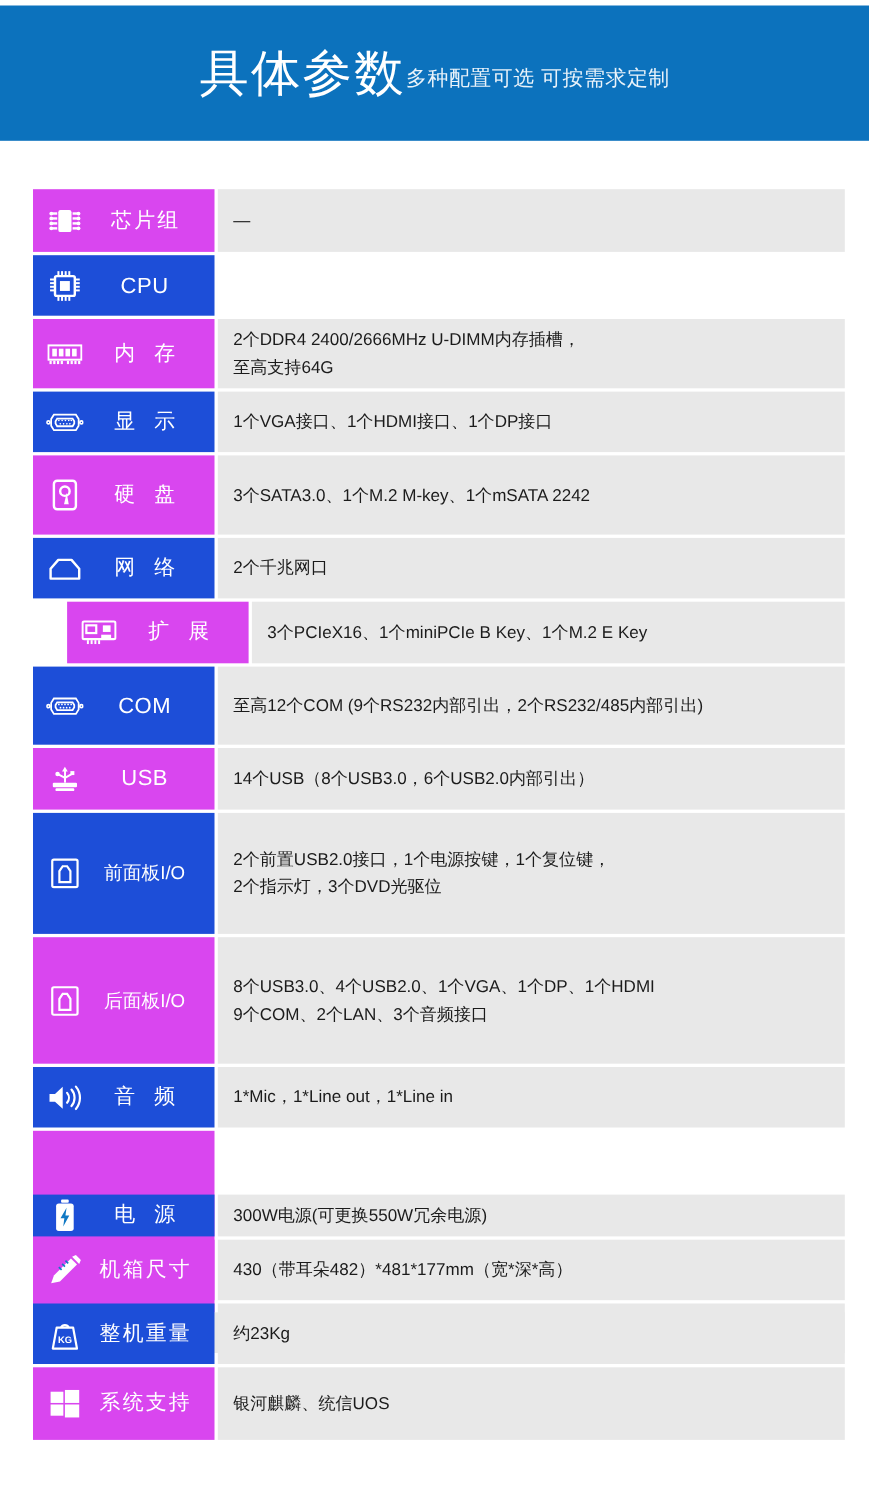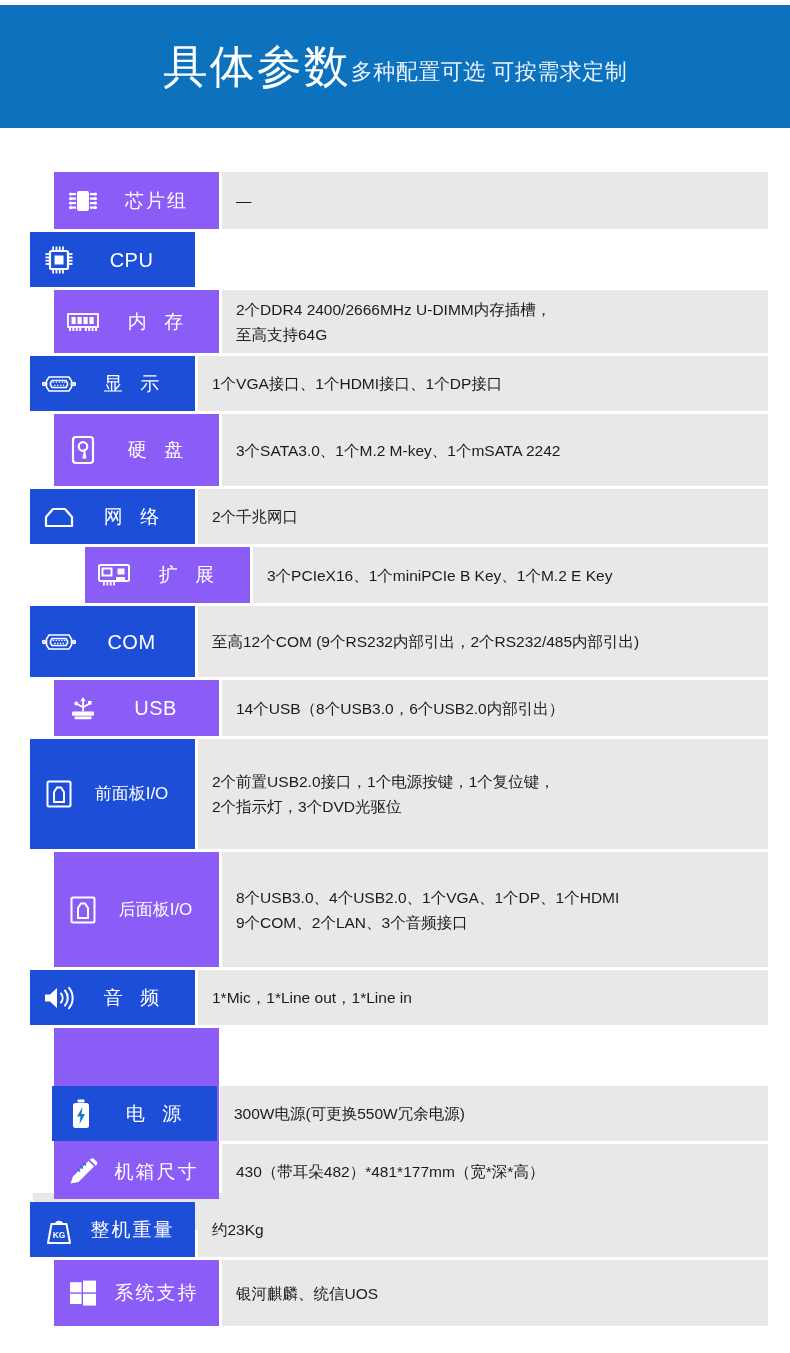--- a/index.html
+++ b/index.html
@@ -26,21 +26,21 @@
   .banner-title {
     color: #ffffff;
     font-size: 45px;
     line-height: 52px;
     letter-spacing: 2px;
     font-weight: 400;
     text-align: center;
   }
   .banner-sub {
     color: #eaf3fa;
-    font-size: 22px;
+    font-size: 19px;
     line-height: 24px;
     letter-spacing: 0.5px;
     margin-top: 10px;
     text-align: center;
   }
 
   
   .spec-table {
     position: absolute;
     left: 30px; top: 172px;
@@ -52,21 +52,21 @@
     margin-bottom: 3px;
   }
   .spec-label {
     width: 165px;
     flex: 0 0 165px;
     display: flex;
     align-items: center;
     padding-left: 12px;
     color: #ffffff;
   }
-  .spec-row.alt .spec-label { background: #8b5cf6; margin-left: 24px; }
+  .spec-row.alt .spec-label { background: #d946ef; }
   .spec-row.main .spec-label { background: #1d4ed8; }
 
   .spec-icon {
     width: 34px;
     flex: 0 0 34px;
     height: 30px;
     display: flex;
     align-items: center;
     justify-content: center;
   }
@@ -372,21 +372,21 @@
                 <circle cx="17" cy="13" r="3"></circle>
     <path d="M2 20.5 H22"></path>
                 <circle cx="8" cy="20.5" r="3"></circle>
   </g>
             </svg>
           </span>
           <span class="spec-name lat">GPIO</span>
         </div>
         <div class="spec-value">8bit</div>
       </div>
-      <div class="spec-row main" style="height: 55px; padding-left: 22px;">
+      <div class="spec-row main" style="height: 38px;">
         <div class="spec-label">
           <span class="spec-icon">
             <svg width="20" height="30" viewBox="0 0 20 30">
               <g fill="#fff">
     <rect x="6.5" y="0.5" width="7" height="3" rx="1"></rect>
     <rect x="2" y="4" width="16" height="25" rx="2.5"></rect>
   </g>
               <path d="M11.5 8 L6 17.5 H9.5 L8.5 25 L14 15 H10.5 Z" fill="#1179c4"></path>
             </svg>
           </span>

